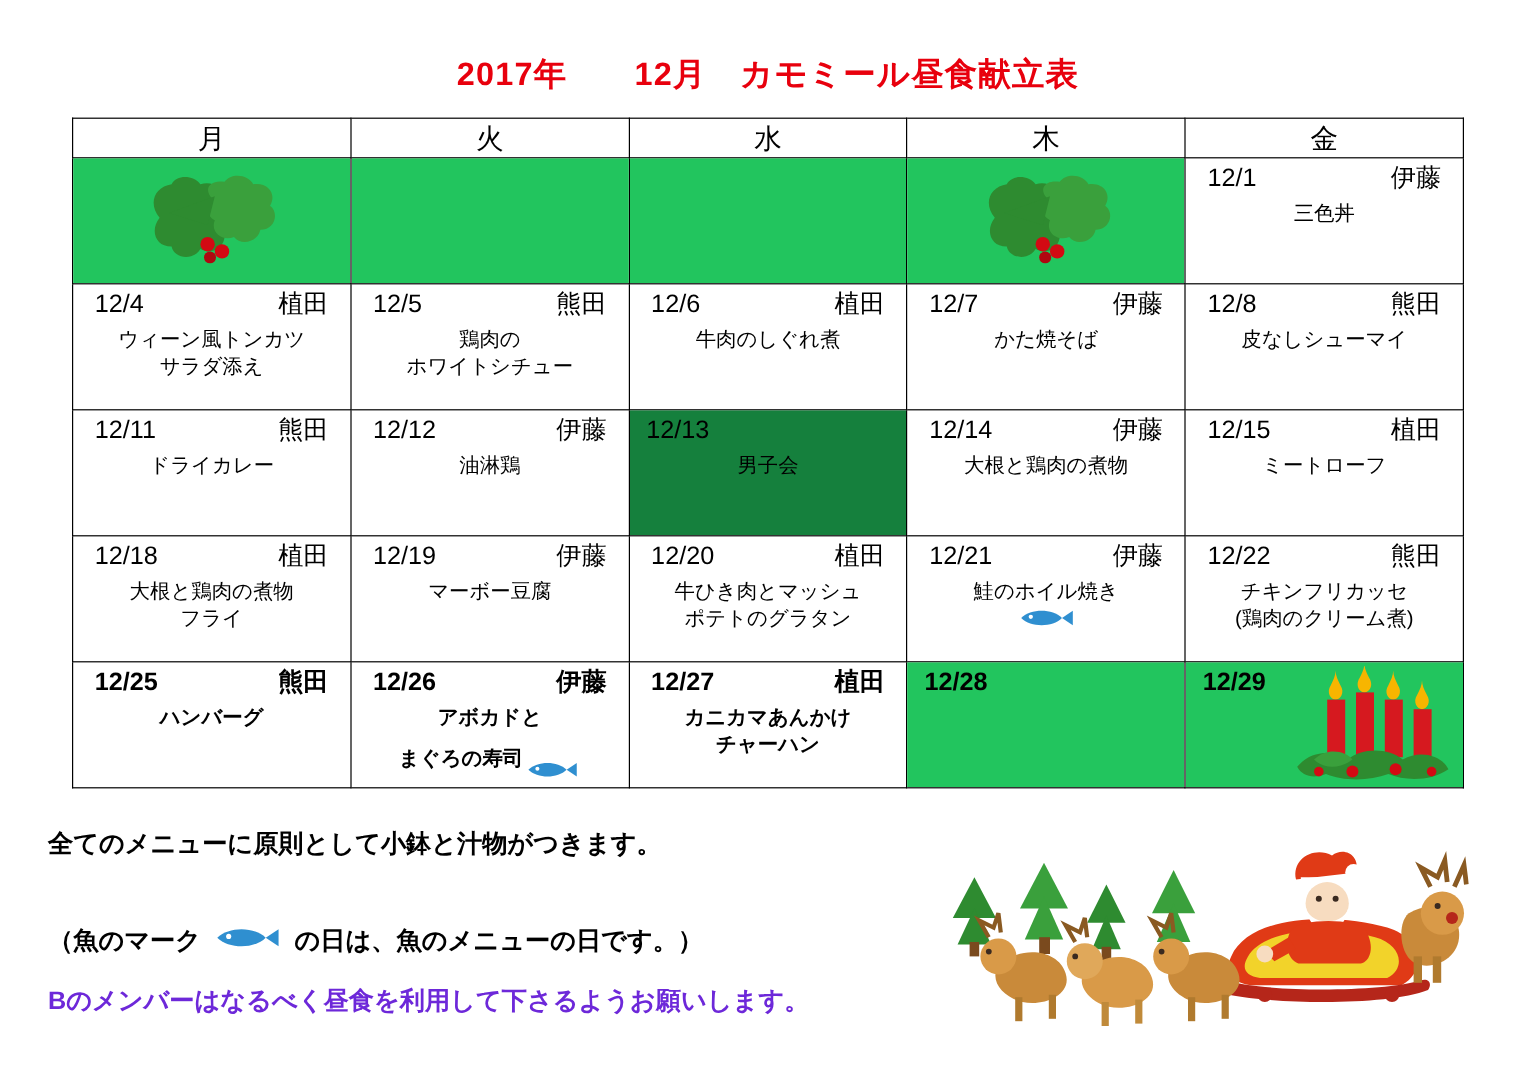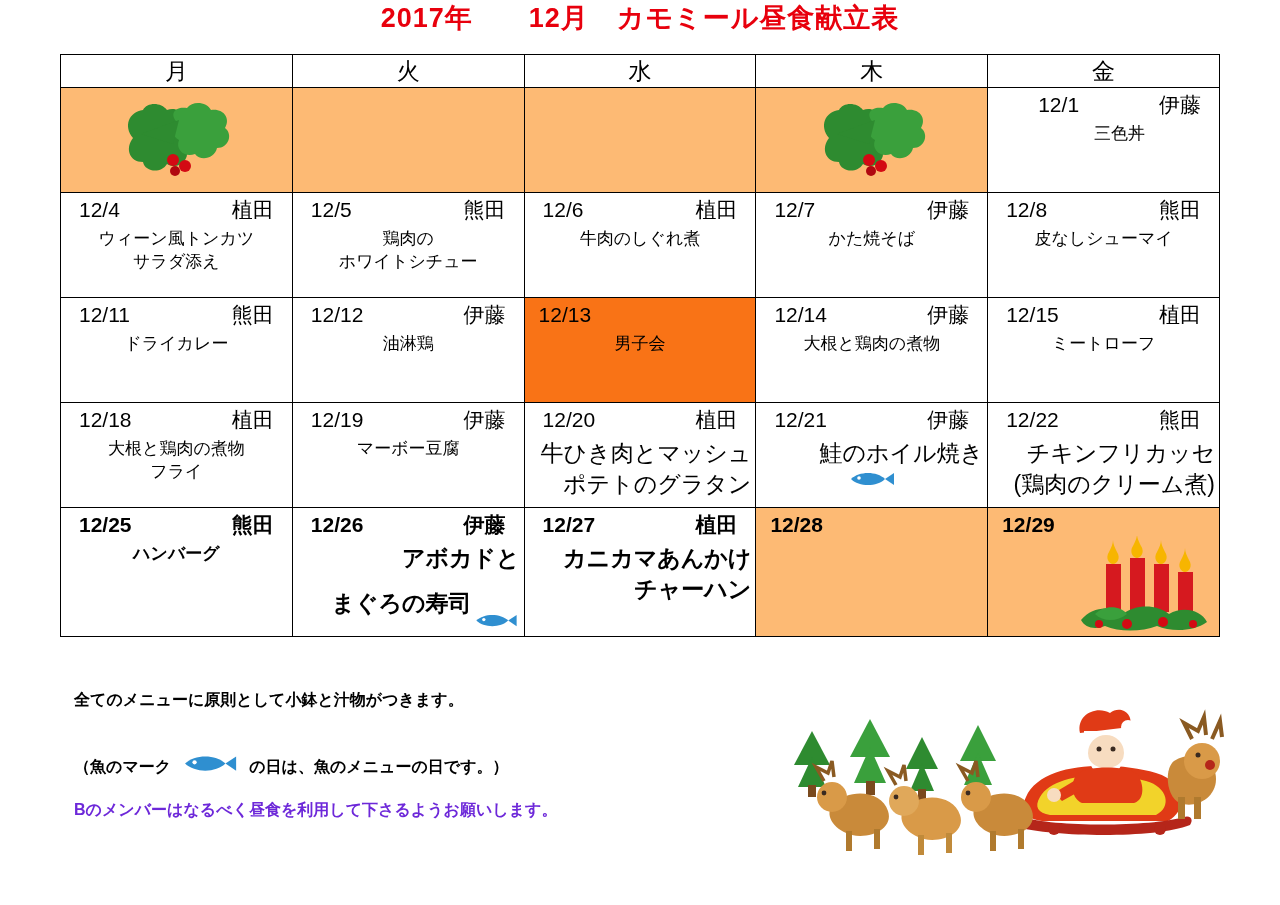--- a/index.html
+++ b/index.html
@@ -16,20 +16,21 @@
     overflow: hidden;
   }
 
   
   .title {
     text-align: center;
     color: #e8000d;
     font-weight: bold;
     font-size: 27px;
     letter-spacing: 1px;
+    margin-top: 44px;
     margin-bottom: 18px;
     white-space: pre;
   }
 
   
   .cal-wrap {
     width: 1160px;
     margin: 0 auto;
   }
   table.cal {
@@ -52,21 +53,20 @@
   td.cell {
     height: 104px;
     position: relative;
   }
   td.cell.short {
     height: 100px;
     font-weight: bold;
   }
   td.cell.headrow {
     height: 104px;
-    padding-left: 32px;
   }
   .cell-head {
     display: flex;
     justify-content: space-between;
     align-items: baseline;
     font-size: 21px;
     padding: 5px 18px 0 18px;
     line-height: 1.15;
     white-space: nowrap;
   }
@@ -77,25 +77,24 @@
     padding-left: 14px;
   }
   .cell-body {
     text-align: center;
     font-size: 17px;
     line-height: 1.35;
     padding: 6px 4px 0 4px;
     white-space: pre-line;
   }
   .cell-body.small {
-    font-size: 23px;
-    text-align: right;
-  }
-  .green { background: #fdba74; }
-  .yellow { background: #f97316; }
+    font-size: 17px;
+  }
+  .green { background: #22c55e; }
+  .yellow { background: #15803d; }
 
   
   .holly {
     position: absolute;
     left: 50%;
     top: 50%;
     transform: translate(-50%, -50%);
   }
   .fish {
     display: inline-block;
@@ -104,24 +103,24 @@
   }
   .candles {
     position: absolute;
     right: 4px;
     bottom: 0;
   }
 
   
   .notes {
     position: absolute;
-    left: 74px;
+    left: 40px;
     top: 688px;
     width: 660px;
-    font-size: 16px;
+    font-size: 21px;
     font-weight: bold;
     line-height: 1.5;
   }
   .notes p { margin: 0 0 18px 0; }
   .notes .red { color: #6d28d9; margin-bottom: 0; }
   .note-inline { display: inline-flex; align-items: center; }
 
   
   .santa-art {
     position: absolute;

